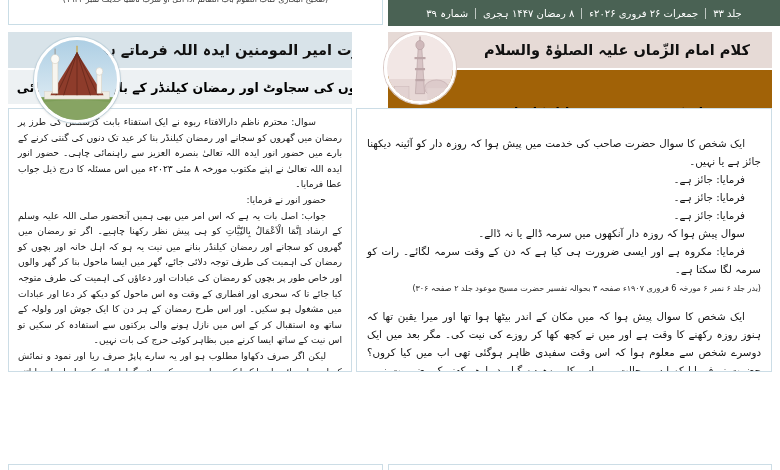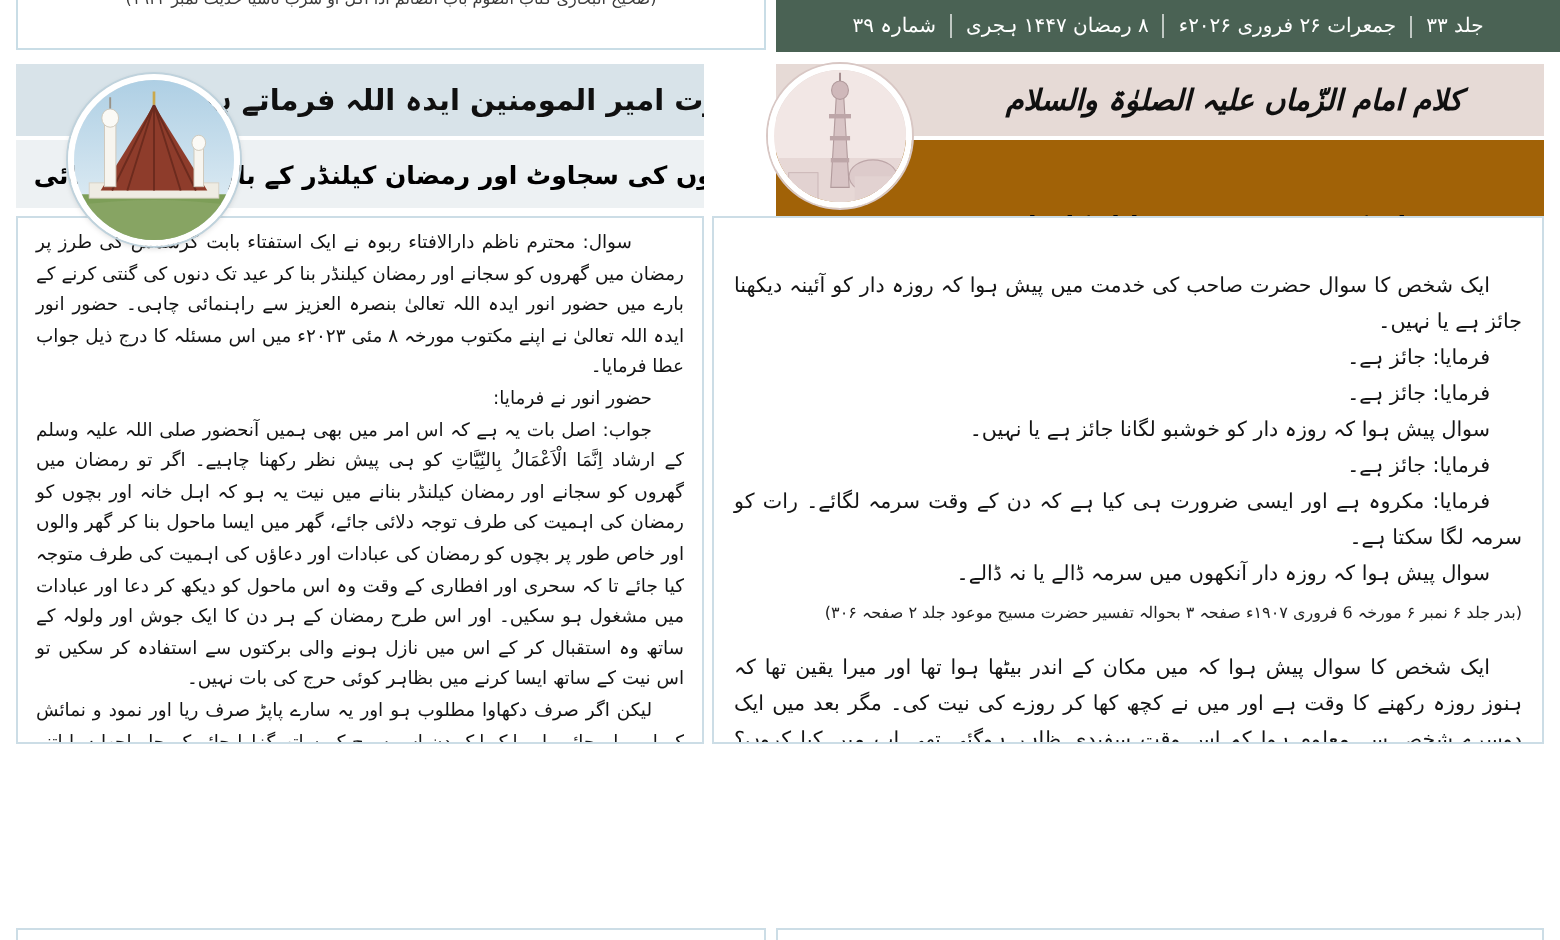--- a/index.html
+++ b/index.html
@@ -23,21 +23,21 @@
     background:#4a6254; color:#ffffff;
     display:flex; align-items:center; justify-content:center;
     font-size:10px; direction:rtl;
   }
   .bseg { padding:0 7px; white-space:nowrap; }
   .bseg + .bseg { border-right:1px solid rgba(255,255,255,.65); }
   
   .band { position:absolute; display:flex; align-items:center; justify-content:center; overflow:hidden; }
   .kicker-l { left:8px;  top:32px; width:344px; height:36px; background:#d8e3e9; padding-right:4px; padding-left:112px; }
   .head-l   { left:8px;  top:70px; width:344px; height:34px; background:#edf1f3; padding-left:112px; }
-  .kicker-r { left:388px; top:32px; width:384px; height:36px; background:#e6dad6; padding-left:74px;font-style:italic; }
+  .kicker-r { left:388px; top:32px; width:384px; height:36px; background:#e6dad6; padding-left:74px; }
   .head-r   { left:388px; top:70px; width:384px; height:50px; background:#a16207; padding-left:74px;align-items:flex-end; }
   .kicker-txt { font-size:14.5px; font-weight:bold; color:#101010; white-space:nowrap; }
   .head-txt   { font-size:12.5px; font-weight:bold; color:#000; white-space:nowrap; }
   
   .circle {
     position:absolute; border-radius:50%; overflow:hidden;
     border:3px solid #ffffff; z-index:5;
   }
   .circle-l { left:34px; top:37px; width:86px; height:86px; box-shadow:0 0 0 1px #bfd2dc, 0 1px 3px rgba(0,0,0,.18); }
   .circle-r { left:384px; top:32px; width:72px; height:72px; box-shadow:0 0 0 1px #d8c7c4; }
@@ -129,23 +129,22 @@
   <p>جواب: اصل بات یہ ہے کہ اس امر میں بھی ہمیں آنحضور صلی اللہ علیہ وسلم کے ارشاد اِنَّمَا الْاَعْمَالُ بِالنِّيَّاتِ کو ہی پیش نظر رکھنا چاہیے۔ اگر تو رمضان میں گھروں کو سجانے اور رمضان کیلنڈر بنانے میں نیت یہ ہو کہ اہل خانہ اور بچوں کو رمضان کی اہمیت کی طرف توجہ دلائی جائے، گھر میں ایسا ماحول بنا کر گھر والوں اور خاص طور پر بچوں کو رمضان کی عبادات اور دعاؤں کی اہمیت کی طرف متوجہ کیا جائے تا کہ سحری اور افطاری کے وقت وہ اس ماحول کو دیکھ کر دعا اور عبادات میں مشغول ہو سکیں۔ اور اس طرح رمضان کے ہر دن کا ایک جوش اور ولولہ کے ساتھ وہ استقبال کر کے اس میں نازل ہونے والی برکتوں سے استفادہ کر سکیں تو اس نیت کے ساتھ ایسا کرنے میں بظاہر کوئی حرج کی بات نہیں۔</p>
   <p>لیکن اگر صرف دکھاوا مطلوب ہو اور یہ سارے پاپڑ صرف ریا اور نمود و نمائش کے لیے بیلے جائیں اور ایک ایک دن اس سوچ کے ساتھ گزارا جائے کہ چلو اچھا ہوا اتنے دن گزر گئے، جن سے جان چھوٹ گئی، باقی دن بھی جلد گزر جائیں گے اور پھر عید منائیں گے اور عید میں بھی حقیقی خوشیاں تلاش کرنے کی بجائے صرف ظاہری خوشیوں کا خیال رکھا جائے تو اس نیت کے ساتھ گھروں کو سجانا اور رمضان کیلنڈر بنانا ہر گز جائز نہیں۔</p>
   <p>پس خلاصہ کلام یہ ہے کہ اگر اس کام سے اہل خانہ میں کوئی پاک تبدیلی پیدا ہو رہی ہو اور انہیں رمضان کی برکات کی طرف توجہ پیدا ہو کر اس سے استفادہ کرنے کا موقع ملے تو یہ سجاوٹ اور کیلنڈر بنانا جائز ہے۔ لیکن اگر صرف دکھاوا کرنا اور رمضان کو ایک چٹی سمجھ کر گزارنا مقصود ہو تو یہ سجاوٹ کرنا اور ایسے کیلنڈر بنانا ناجائز ہے اور بدعت شمار ہو گا۔</p>
 
 </div>
 
 <div class="colbox col-r">
   <p>ایک شخص کا سوال حضرت صاحب کی خدمت میں پیش ہوا کہ روزہ دار کو آئینہ دیکھنا جائز ہے یا نہیں۔</p>
   <p>فرمایا: جائز ہے۔</p>
   <p>فرمایا: جائز ہے۔</p>
-  <p>سوال پیش ہوا کہ روزہ دار کو خوشبو لگانا جائز ہے یا نہیں۔</p>
   <p>فرمایا: جائز ہے۔</p>
+  <p>سوال پیش ہوا کہ روزہ دار آنکھوں میں سرمہ ڈالے یا نہ ڈالے۔</p>
   <p>فرمایا: مکروہ ہے اور ایسی ضرورت ہی کیا ہے کہ دن کے وقت سرمہ لگائے۔ رات کو سرمہ لگا سکتا ہے۔</p>
-  <p>سوال پیش ہوا کہ روزہ دار آنکھوں میں سرمہ ڈالے یا نہ ڈالے۔</p>
   <p class="cite">(بدر جلد ۶ نمبر ۶ مورخہ 6 فروری ۱۹۰۷ء صفحہ ۳ بحوالہ تفسیر حضرت مسیح موعود جلد ۲ صفحہ ۳۰۶)</p>
   <p>ایک شخص کا سوال پیش ہوا کہ میں مکان کے اندر بیٹھا ہوا تھا اور میرا یقین تھا کہ ہنوز روزہ رکھنے کا وقت ہے اور میں نے کچھ کھا کر روزے کی نیت کی۔ مگر بعد میں ایک دوسرے شخص سے معلوم ہوا کہ اس وقت سفیدی ظاہر ہوگئی تھی اب میں کیا کروں؟ حضرت نے فرمایا کہ ایسی حالت میں اس کا روزہ ہو گیا۔ دوبارہ رکھنے کی ضرورت نہیں کیونکہ اپنی طرف سے اس نے احتیاط کی اور نیت میں فرق نہیں صرف غلطی لگ گئی اور چند منٹوں کا فرق پڑ گیا۔</p>
   <p class="cite">(بدر جلد ۶ نمبر ۷ مورخہ ۱۴ فروری ۱۹۰۷ء صفحہ ۸ بحوالہ تفسیر حضرت مسیح موعود جلد ۲ صفحہ ۳۰۷)</p>
 </div>
 
 <div class="stub stub-l"></div>
 <div class="stub stub-r"></div>
 
 </body></html>

